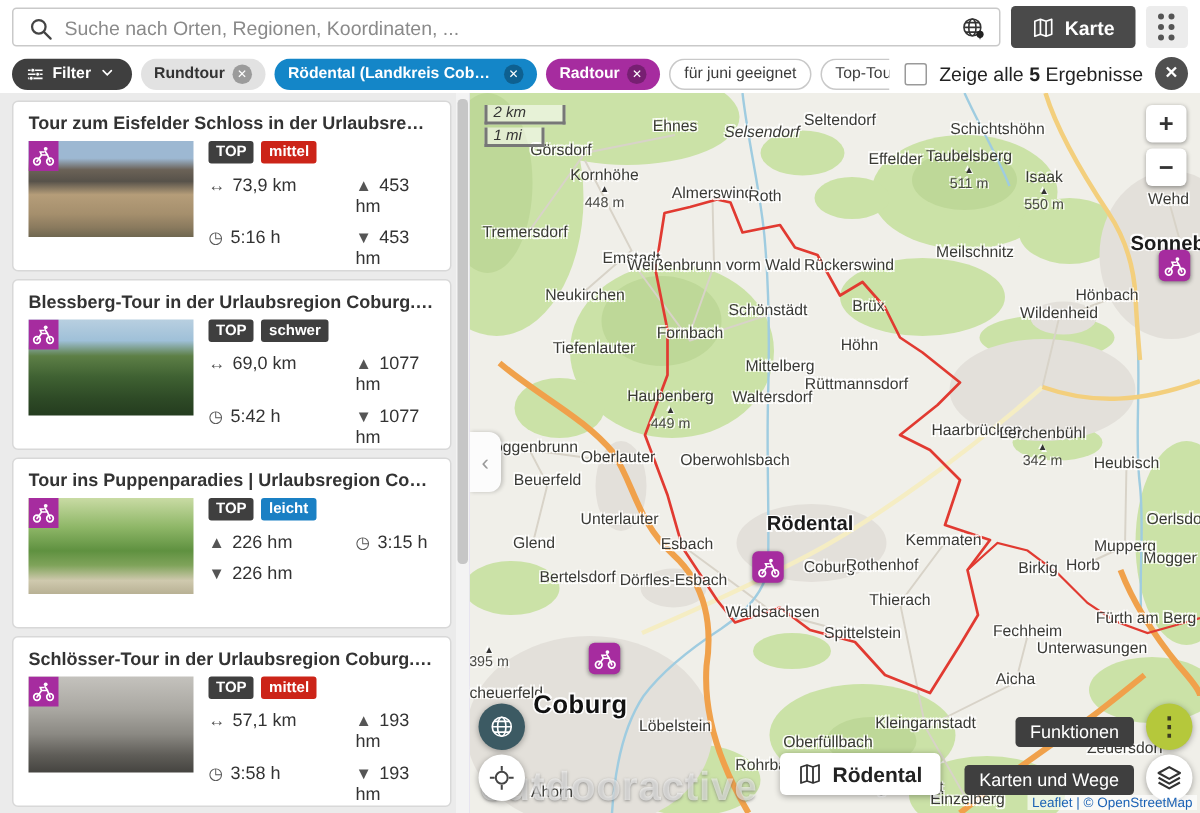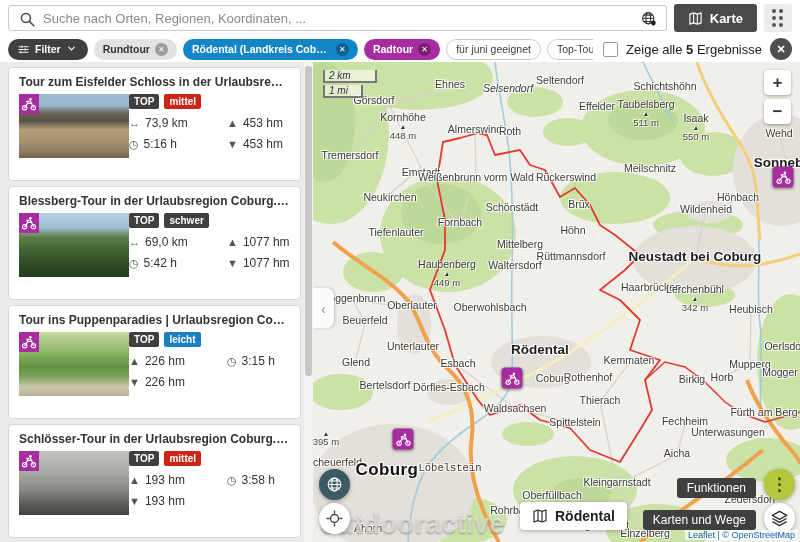--- a/index.html
+++ b/index.html
@@ -35,21 +35,21 @@
   .show-all { flex:none; display:flex; align-items:center; gap:8px; padding-left:10px; background:#fff; }
   .checkbox { width:15px; height:15px; border:1.5px solid #9a9a9a; border-radius:2px; background:#fff; cursor:pointer; }
   .show-all .txt { font-size:13px; color:#222; }
   .close-circle { width:22px; height:22px; border-radius:50%; background:#4f4f4f; color:#fff; border:none; font-size:11px; font-weight:bold; line-height:22px; text-align:center; cursor:pointer; }
 
   
   .panel { position:absolute; left:0; top:62px; width:313px; height:480px; background:#ebebeb; overflow:hidden; z-index:5; }
   .cards { padding:5px 12px 0 8px; }
   .card { background:#fff; border:1px solid #d8d8d8; border-radius:4px; height:114px; padding:7px 10px; margin-bottom:5px; cursor:pointer; overflow:hidden; }
   .card-title { font-size:12px; font-weight:bold; color:#333; white-space:nowrap; overflow:hidden; text-overflow:ellipsis; margin-bottom:5px; }
-  .card-body { display:flex; }
+  .card-body { display:flex; gap:10px; }
   .thumb { position:relative; flex:none; width:110px; height:64px; overflow:hidden; }
   .thumb-badge { position:absolute; left:0; top:0; width:20px; height:20px; background:#a62c9f; display:flex; padding:2px; }
   .thumb-0 { background:linear-gradient(180deg,#9db8d2 0%,#9db8d2 18%,#6b6257 30%,#57524a 42%,#b59d79 56%,#a58f6d 76%,#8a7a5e 90%,#6f6750 100%); }
   .thumb-1 { background:linear-gradient(180deg,#b8cfe0 0%,#9fc0d8 22%,#5d7f46 38%,#3f6132 60%,#2e4a26 82%,#243c1f 100%); }
   .thumb-2 { background:linear-gradient(180deg,#c9dba4 0%,#8fb768 30%,#5f9140 55%,#7fa35a 70%,#cfc9ae 86%,#b8b194 100%); }
   .thumb-3 { background:linear-gradient(180deg,#c4c2bd 0%,#a9a7a1 35%,#8b8983 60%,#5f5d58 82%,#454440 100%); }
   .card-info { flex:1; min-width:0; }
   .badges { display:flex; gap:5px; margin-bottom:7px; }
   .badge { display:inline-block; padding:2px 5px; font-size:10px; font-weight:bold; color:#fff; border-radius:2px; line-height:1.1; }
   .badge-top { background:#3f3f3f; }
@@ -313,20 +313,21 @@
                   <circle cx="14.2" cy="4.8" r="1.9" fill="#fff"></circle>
                 </svg>
               </span>
           </div>
           <div class="card-info">
             <div class="badges">
               <span class="badge badge-top">TOP</span>
               <span class="badge diff-mittel">mittel</span>
             </div>
             <div class="stats">
+              <span class="stat"><i>↔</i><span>57,1 km</span></span>
               <span class="stat"><i>▲</i><span>193 hm</span></span>
               <span class="stat"><i>◷</i><span>3:58 h</span></span>
               <span class="stat"><i>▼</i><span>193 hm</span></span>
             </div>
           </div>
         </div>
 
       </article>
 
     </div>
@@ -426,21 +427,20 @@
         <div class="ml v" style="left: 199px; top: 145px;">Schönstädt</div>
         <div class="ml v" style="left: 266px; top: 142px;">Brüx</div>
         <div class="ml v" style="left: 393px; top: 147px;">Wildenheid</div>
         <div class="ml v" style="left: 425px; top: 135px;">Hönbach</div>
         <div class="ml v" style="left: 147px; top: 160px;">Fornbach</div>
         <div class="ml v" style="left: 83px; top: 170px;">Tiefenlauter</div>
         <div class="ml v" style="left: 260px; top: 168px;">Höhn</div>
         <div class="ml v" style="left: 207px; top: 182px;">Mittelberg</div>
         <div class="ml v" style="left: 258px; top: 194px;">Rüttmannsdorf</div>
         <div class="ml v" style="left: 202px; top: 203px;">Waltersdorf</div>
-        <div class="ml t" style="left: 382px; top: 194px;">Neustadt bei Coburg</div>
         <div class="ml v" style="left: 338px; top: 225px;">Haarbrücken</div>
         <div class="ml v" style="left: 438px; top: 247px;">Heubisch</div>
         <div class="ml v" style="left: 473px; top: 284px;">Oerlsdorf</div>
         <div class="ml v" style="left: 437px; top: 302px;">Mupperg</div>
         <div class="ml v" style="left: 467px; top: 310px;">Mogger</div>
         <div class="ml v" style="left: 409px; top: 315px;">Horb</div>
         <div class="ml v" style="left: 379px; top: 317px;">Birkig</div>
         <div class="ml v" style="left: 40px; top: 236px;">Moggenbrunn</div>
         <div class="ml v" style="left: 99px; top: 243px;">Oberlauter</div>
         <div class="ml v" style="left: 177px; top: 245px;">Oberwohlsbach</div>
@@ -452,21 +452,21 @@
         <div class="ml v" style="left: 240px; top: 316px;">Coburg</div>
         <div class="ml v" style="left: 275px; top: 315px;">Rothenhof</div>
         <div class="ml v" style="left: 316px; top: 298px;">Kemmaten</div>
         <div class="ml v" style="left: 287px; top: 338px;">Thierach</div>
         <div class="ml v" style="left: 202px; top: 346px;">Waldsachsen</div>
         <div class="ml v" style="left: 262px; top: 360px;">Spittelstein</div>
         <div class="ml v" style="left: 72px; top: 323px;">Bertelsdorf</div>
         <div class="ml v" style="left: 136px; top: 325px;">Dörfles-Esbach</div>
         <div class="ml v" style="left: 21px; top: 400px;">Scheuerfeld</div>
         <div class="ml c" style="left: 74px; top: 408px;">Coburg</div>
-        <div class="ml v" style="left: 137px; top: 406px; font-family: Liberation Mono, monospace;">Löbelstein</div>
+        <div class="ml v" style="left: 137px; top: 422px;">Löbelstein</div>
         <div class="ml v" style="left: 239px; top: 433px;">Oberfüllbach</div>
         <div class="ml v" style="left: 200px; top: 448px;">Rohrbach</div>
         <div class="ml v" style="left: 55px; top: 466px;">Ahorn</div>
         <div class="ml v" style="left: 372px; top: 359px;">Fechheim</div>
         <div class="ml v" style="left: 451px; top: 350px;">Fürth am Berg</div>
         <div class="ml v" style="left: 415px; top: 370px;">Unterwasungen</div>
         <div class="ml v" style="left: 364px; top: 391px;">Aicha</div>
         <div class="ml v" style="left: 304px; top: 420px;">Kleingarnstadt</div>
         <div class="ml v" style="left: 437px; top: 437px;">Zedersdorf</div>
         <div class="ml v" style="left: 367px; top: 454px;">Bieberbach</div>

